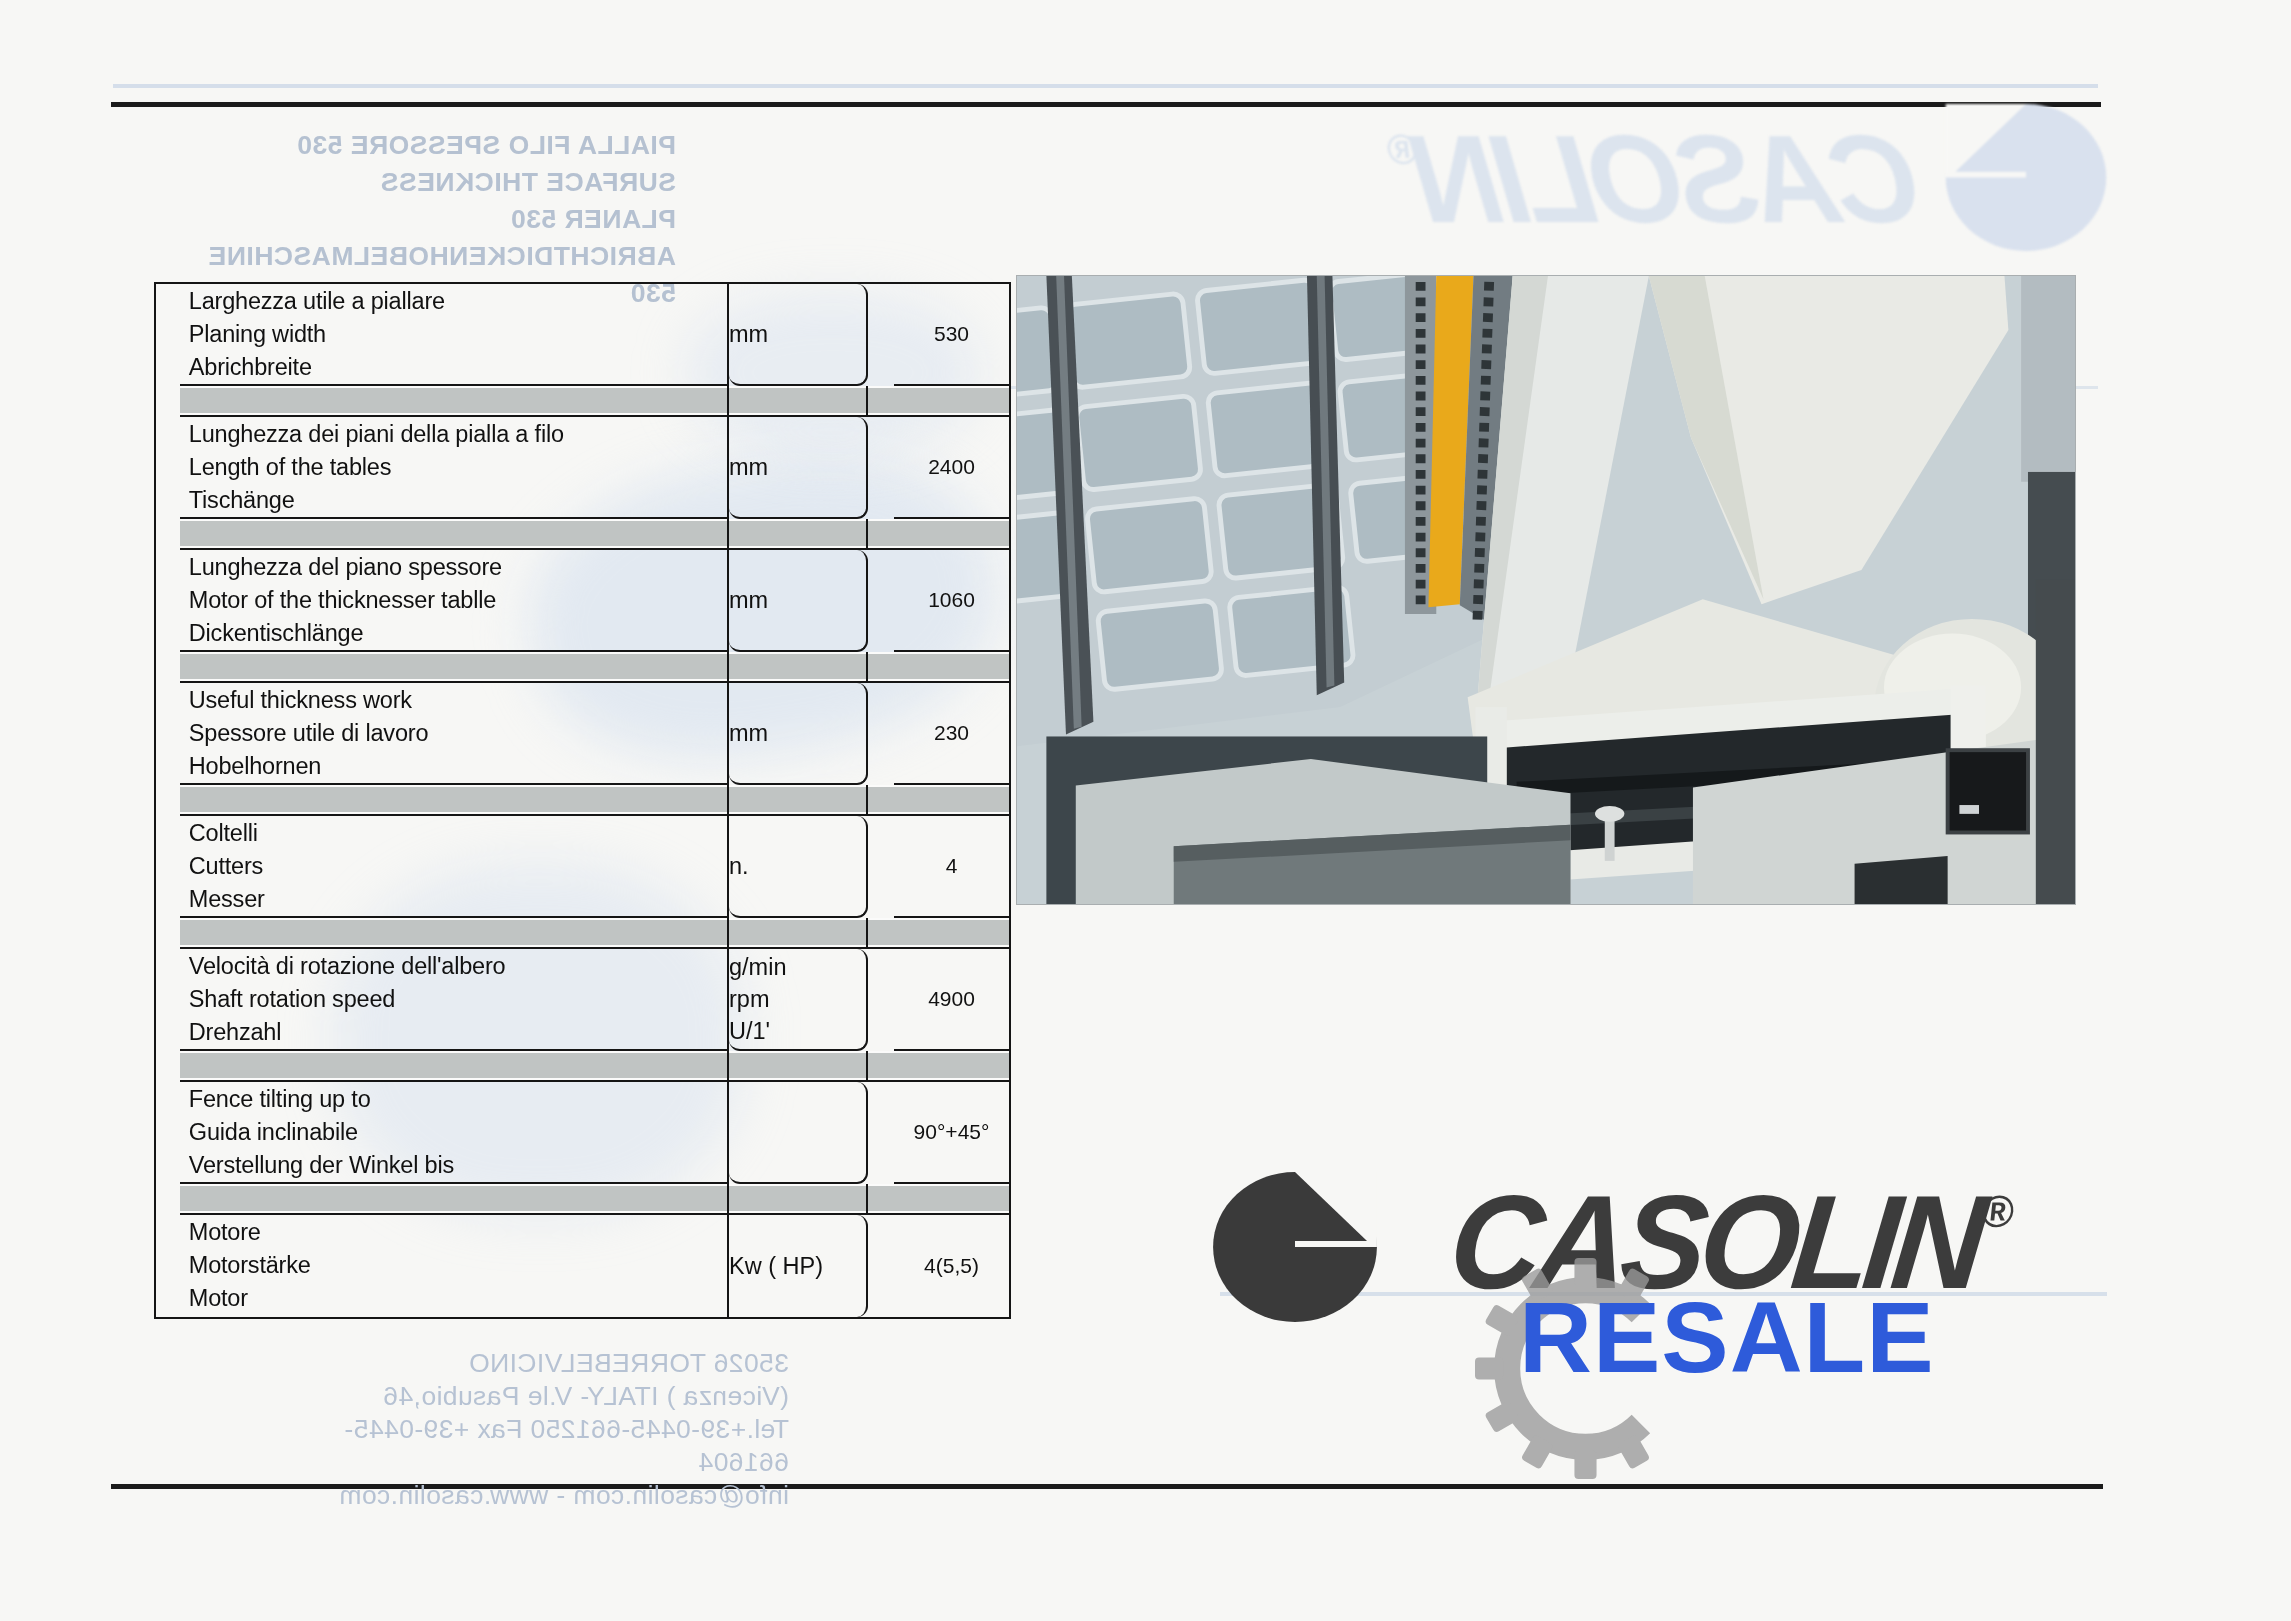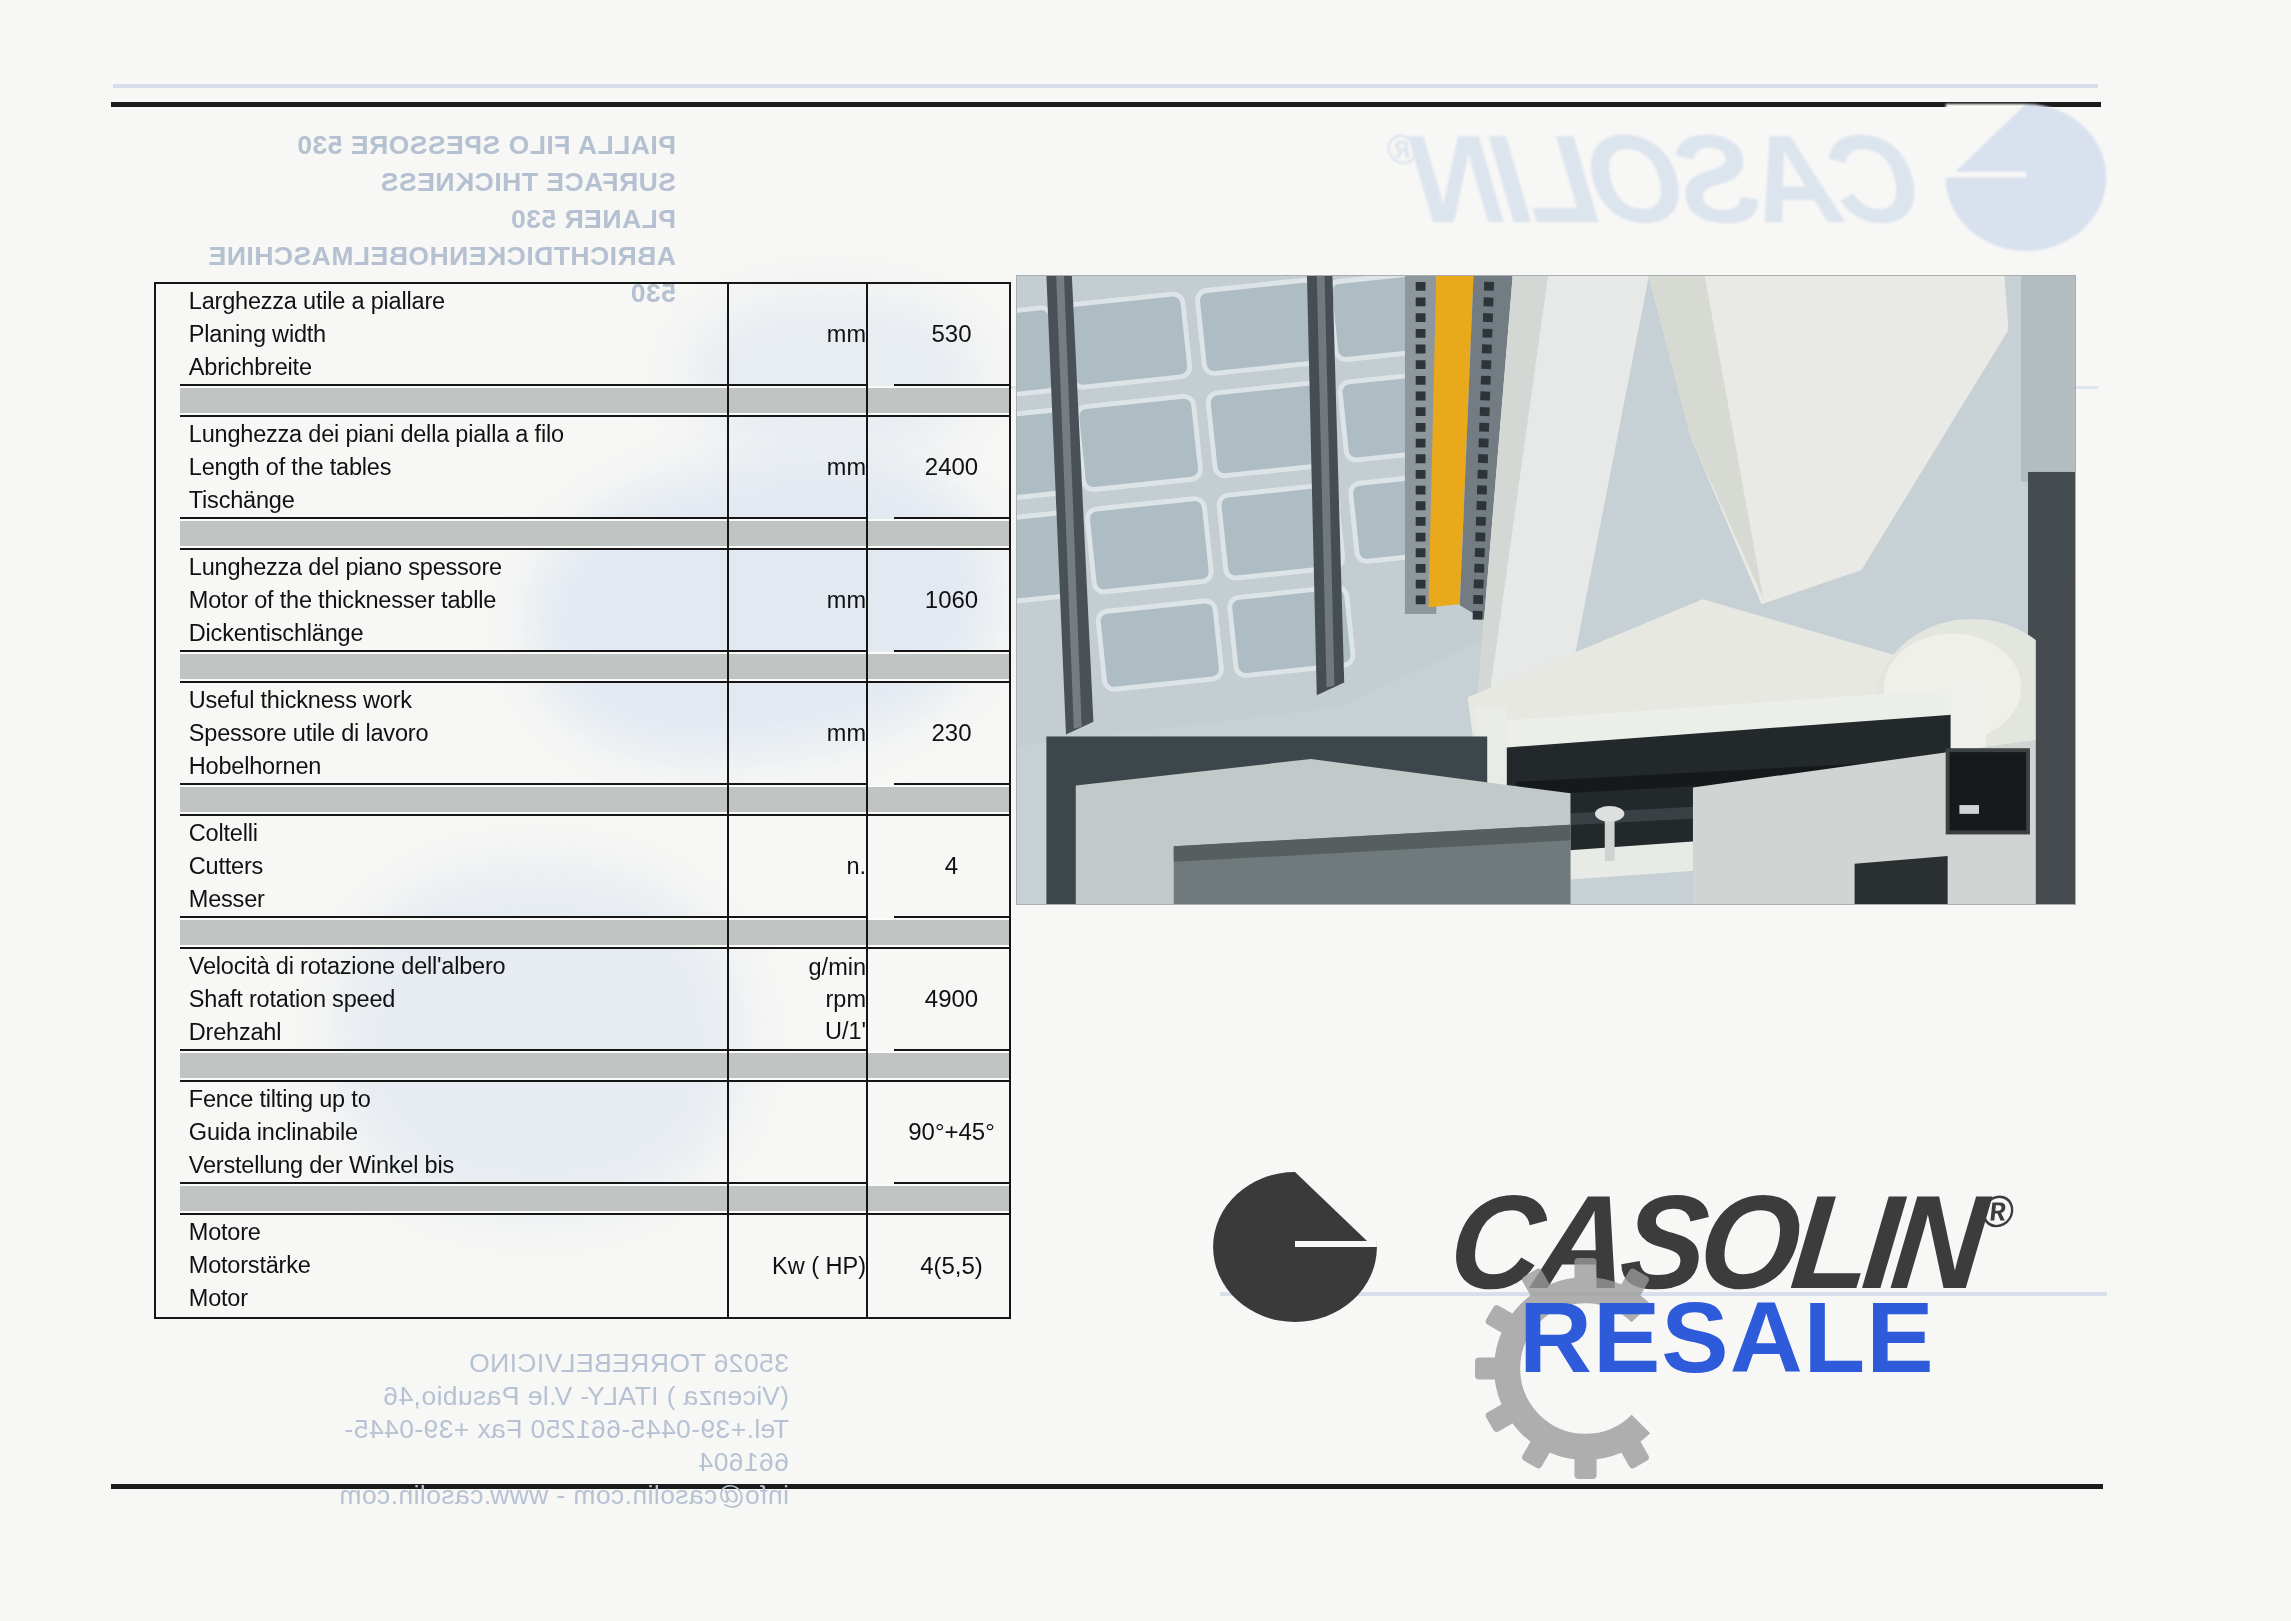--- a/index.html
+++ b/index.html
@@ -50,23 +50,23 @@
     position:absolute;left:154px;top:282px;width:829px;
     border:2.9px solid #151515;background:transparent;
     display:grid;grid-template-columns:549px 139px 1fr;
     grid-template-rows:102px 31px 102px 31px 102px 31px 102px 31px 102px 31px 102px 31px 102px 31px 102px;
     padding-left:24px;
   }
   .cell{border-right:2px solid #151515;border-bottom:2px solid #151515;box-sizing:border-box;overflow:hidden;}
   .cell.c3{border-right:none;}
   .cell.lastrow{border-bottom:none;}
   .label-cell{padding:1px 7.8px 0 8.8px;font-size:23.5px;line-height:33px;letter-spacing:-0.2px;}
-  .unit-cell{display:flex;flex-direction:column;justify-content:center;align-items:flex-end;
-    font-size:23.5px;line-height:32px;text-align:center;}
-  .value-cell{display:flex;align-items:center;justify-content:center;font-size:24px;margin-left:26px;}
+  .unit-cell{display:flex;flex-direction:column;justify-content:center;align-items:flex-start;
+    font-size:23.5px;line-height:32px;text-align:center;border-radius:11px;}
+  .value-cell{display:flex;align-items:center;justify-content:center;font-size:21px;margin-left:26px;}
   .spacer{background:#fbfbfa;display:flex;align-items:center;}
   .spacer .bar{width:100%;height:24.5px;background:#c0c4c3;}
   
   .photo{position:absolute;left:1017px;top:276px;width:1058px;height:628px;
     outline:1px solid #a9aeb0;line-height:0;}
   
   .brand{position:absolute;left:1213px;top:1172px;width:882px;height:157px;}
   .brand .logotype{position:absolute;left:238px;top:5.9px;font-size:128px;color:#3c3c3c;letter-spacing:-6.9px;}
   .resale{position:absolute;left:1475px;top:1258px;width:529px;height:227px;opacity:.92;}
   .resale-text{

